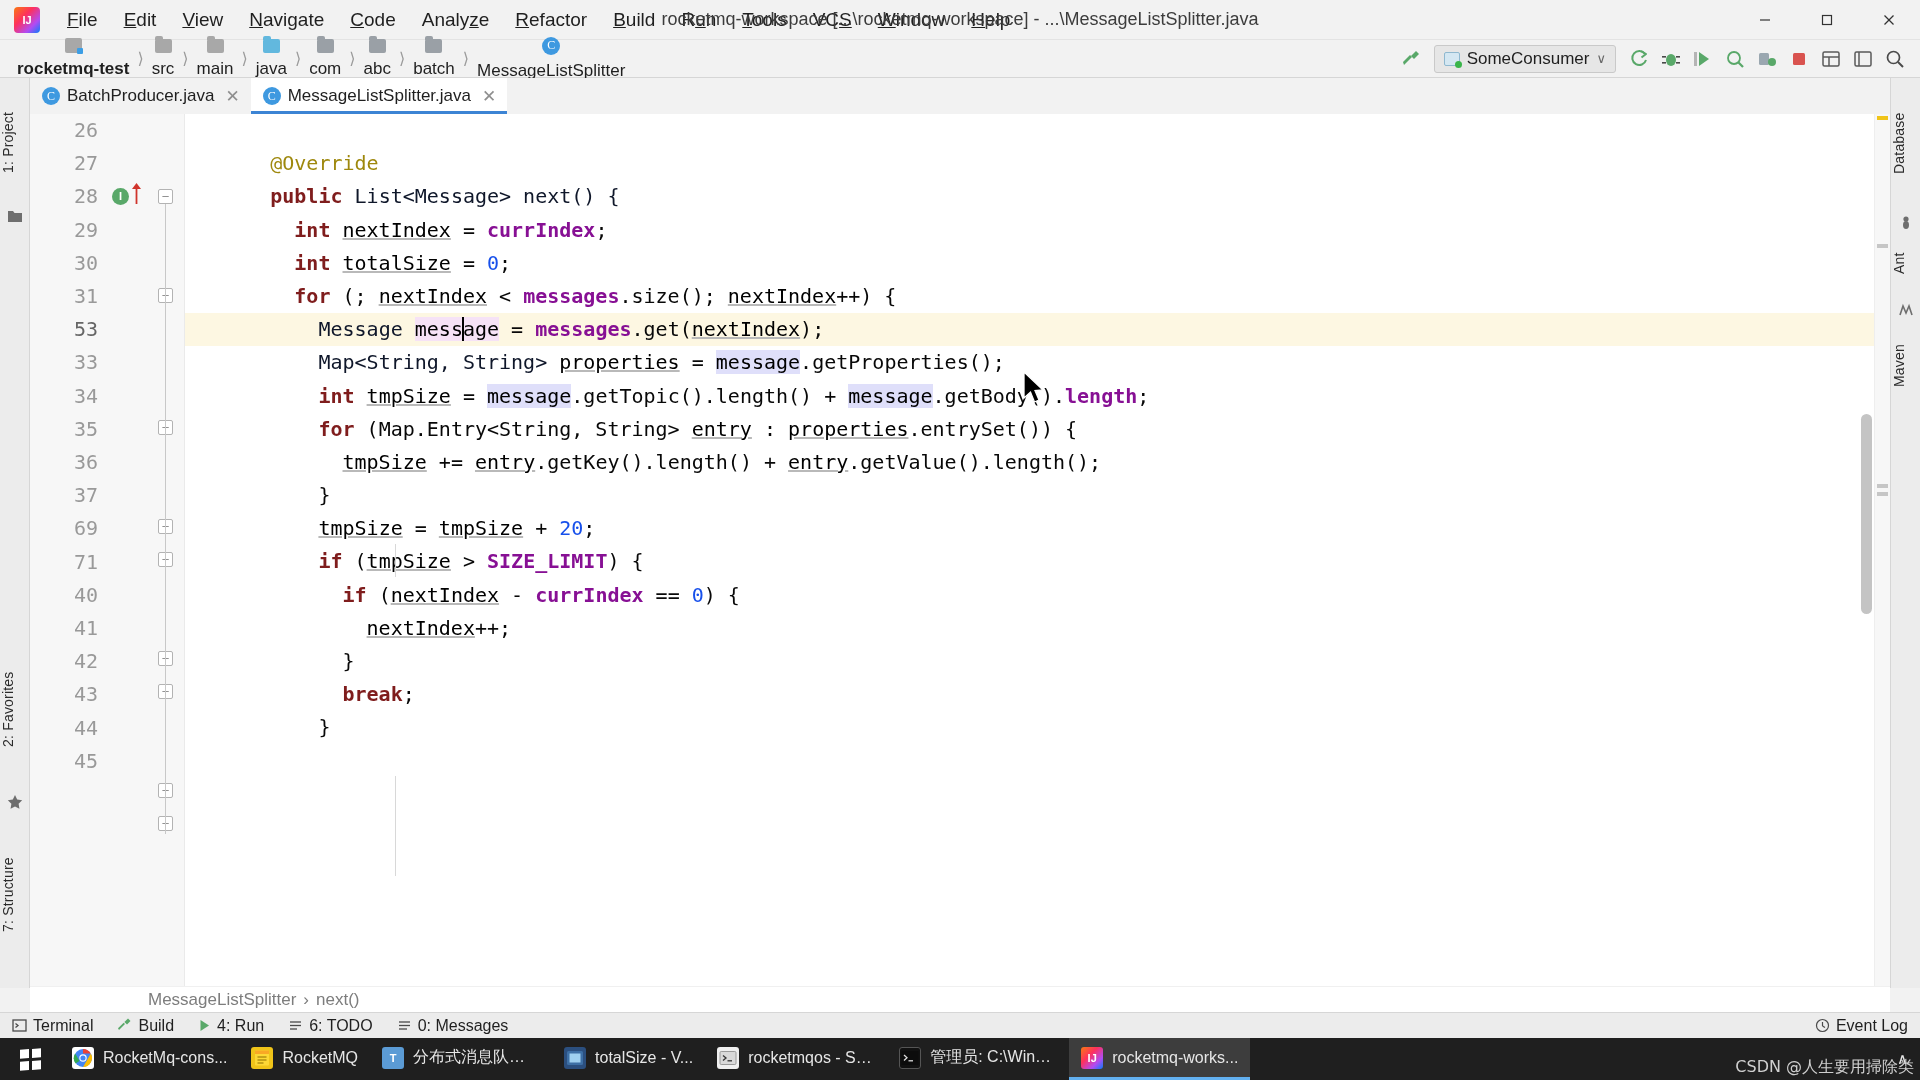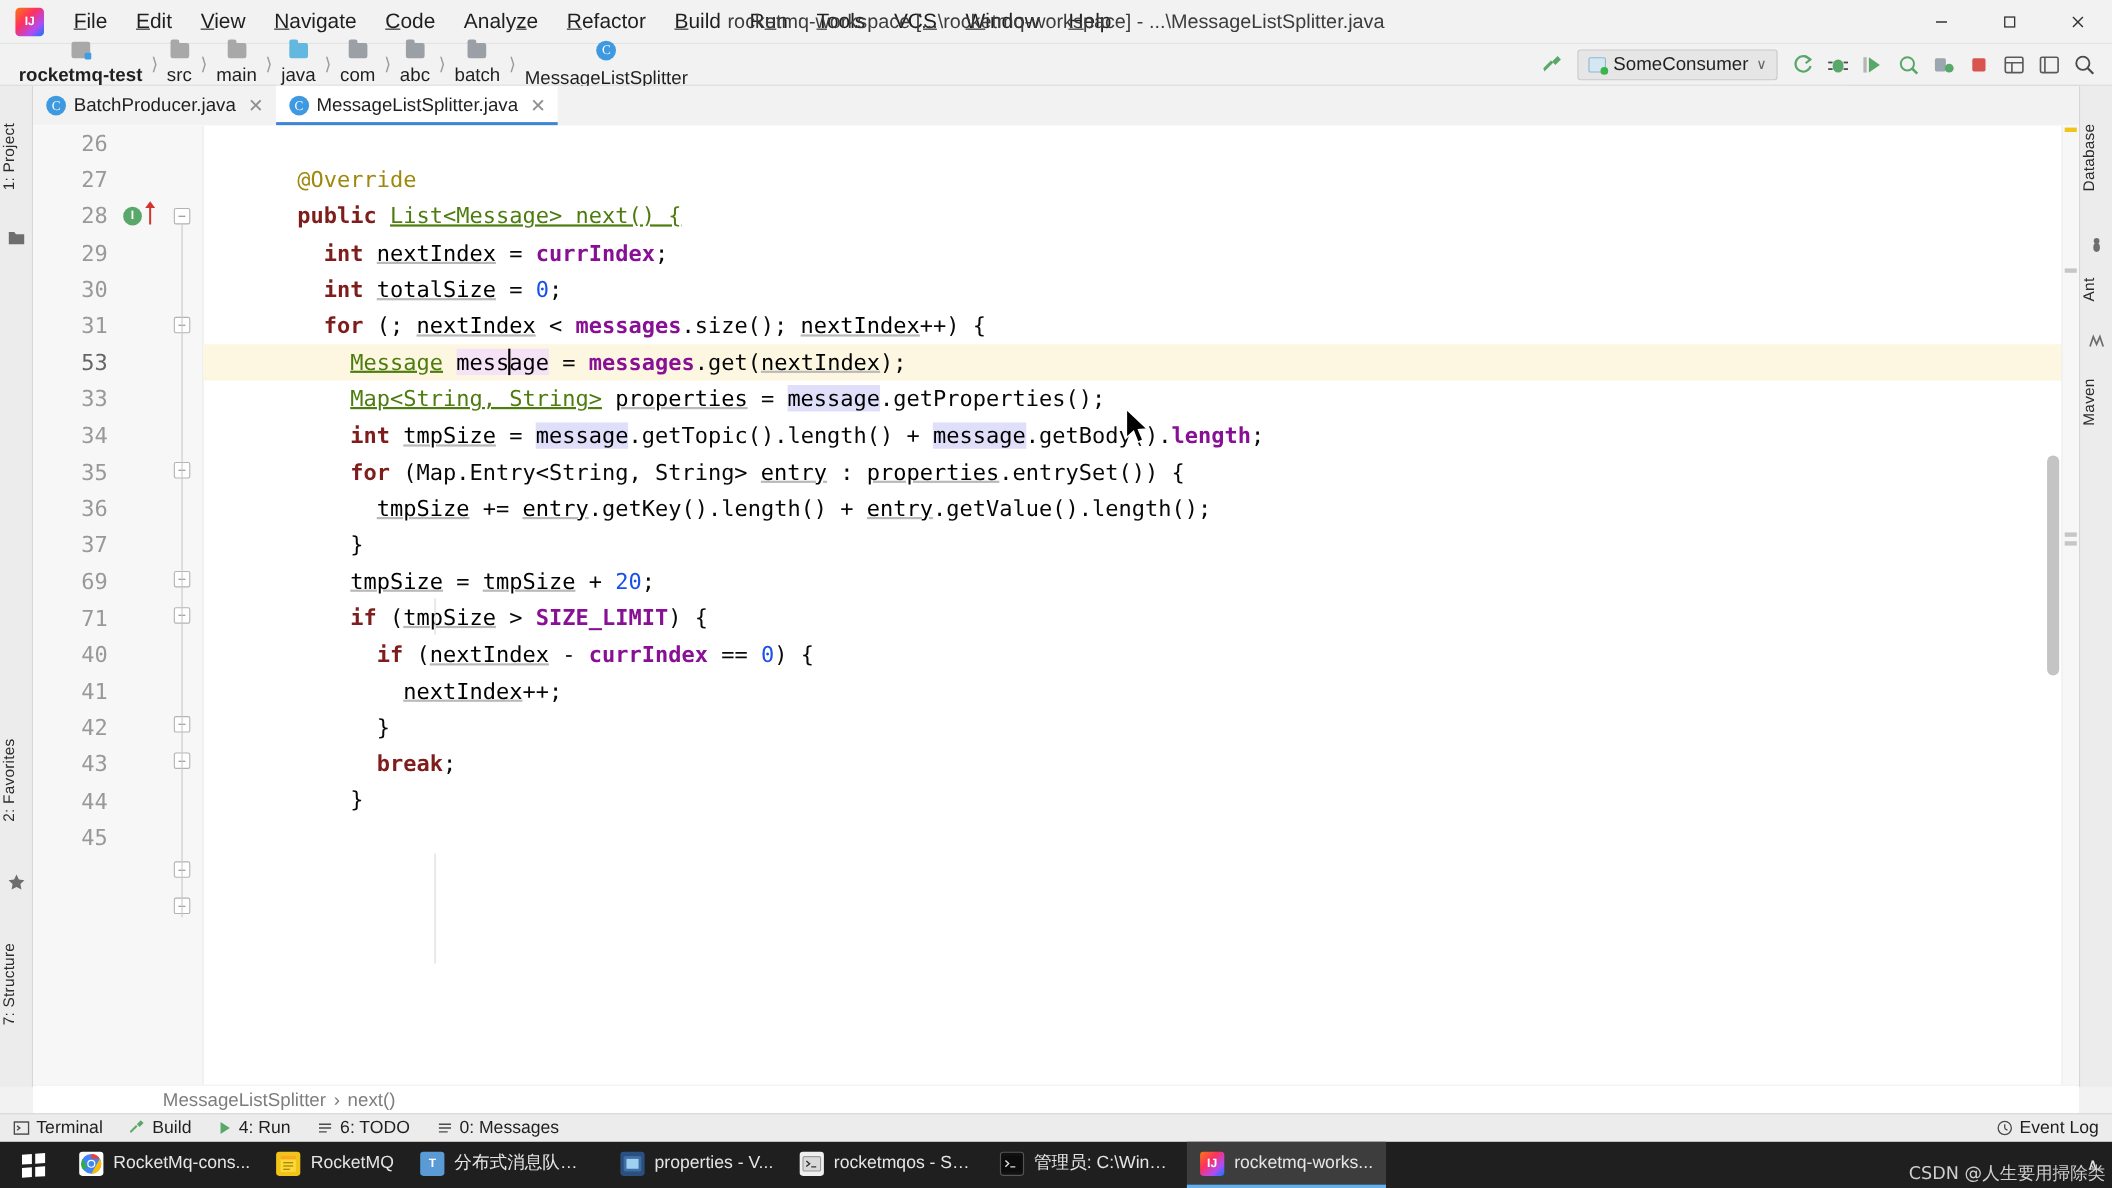--- a/index.html
+++ b/index.html
@@ -167,21 +167,21 @@
     color: #999999; line-height: 33.2px; height: 33.2px; left: 6px;
   }
   .ln.cur { color: #666; }
 
   
   .kw   { color: #7f1d1d; font-weight: bold; }
   .num  { color: #1750eb; }
   .anno { color: #9e880d; }
   .fld  { color: #871094; font-weight: bold; }
   .loc  { color: #000000; text-decoration: underline; text-decoration-color:#b9b9b9; }
-  .cls  { color: #4d7c0f; text-decoration: underline; }
+  .cls  { color: #0f172a; }
   .pln  { color: #080808; }
   .hl-caret { background: #f6e2f6; }
   .hl-usage { background: #dfdffa; }
 
   
   .caret {
     display: inline-block; width: 2px; height: 24px; background: #000;
     vertical-align: -5px; margin: 0 -1px;
   }
 
@@ -728,21 +728,21 @@
       <span class="tb-label">分布式消息队列R...</span>
     </div>
 
     <div class="tb-task">
       <span class="tb-ico" style="background:#2b4f7f;">
         <svg width="18" height="18" viewBox="0 0 18 18">
           <rect x="1" y="2" width="16" height="14" rx="1.5" fill="#3d6fa5"></rect>
           <rect x="3.5" y="4.5" width="11" height="9" fill="#9fd0f0"></rect>
         </svg>
       </span>
-      <span class="tb-label">properties - V...</span>
+      <span class="tb-label">totalSize - V...</span>
     </div>
 
     <div class="tb-task">
       <span class="tb-ico" style="background:#efefef;">
         <svg width="18" height="18" viewBox="0 0 18 18">
           <rect x="1" y="2.5" width="16" height="13" rx="1.2" fill="#d9d9d9" stroke="#9a9a9a"></rect>
           <path d="M4 6.5 L7 9 L4 11.5" fill="none" stroke="#333" stroke-width="1.3"></path>
           <line x1="8.5" y1="11.8" x2="13" y2="11.8" stroke="#333" stroke-width="1.3"></line>
         </svg>
       </span>

